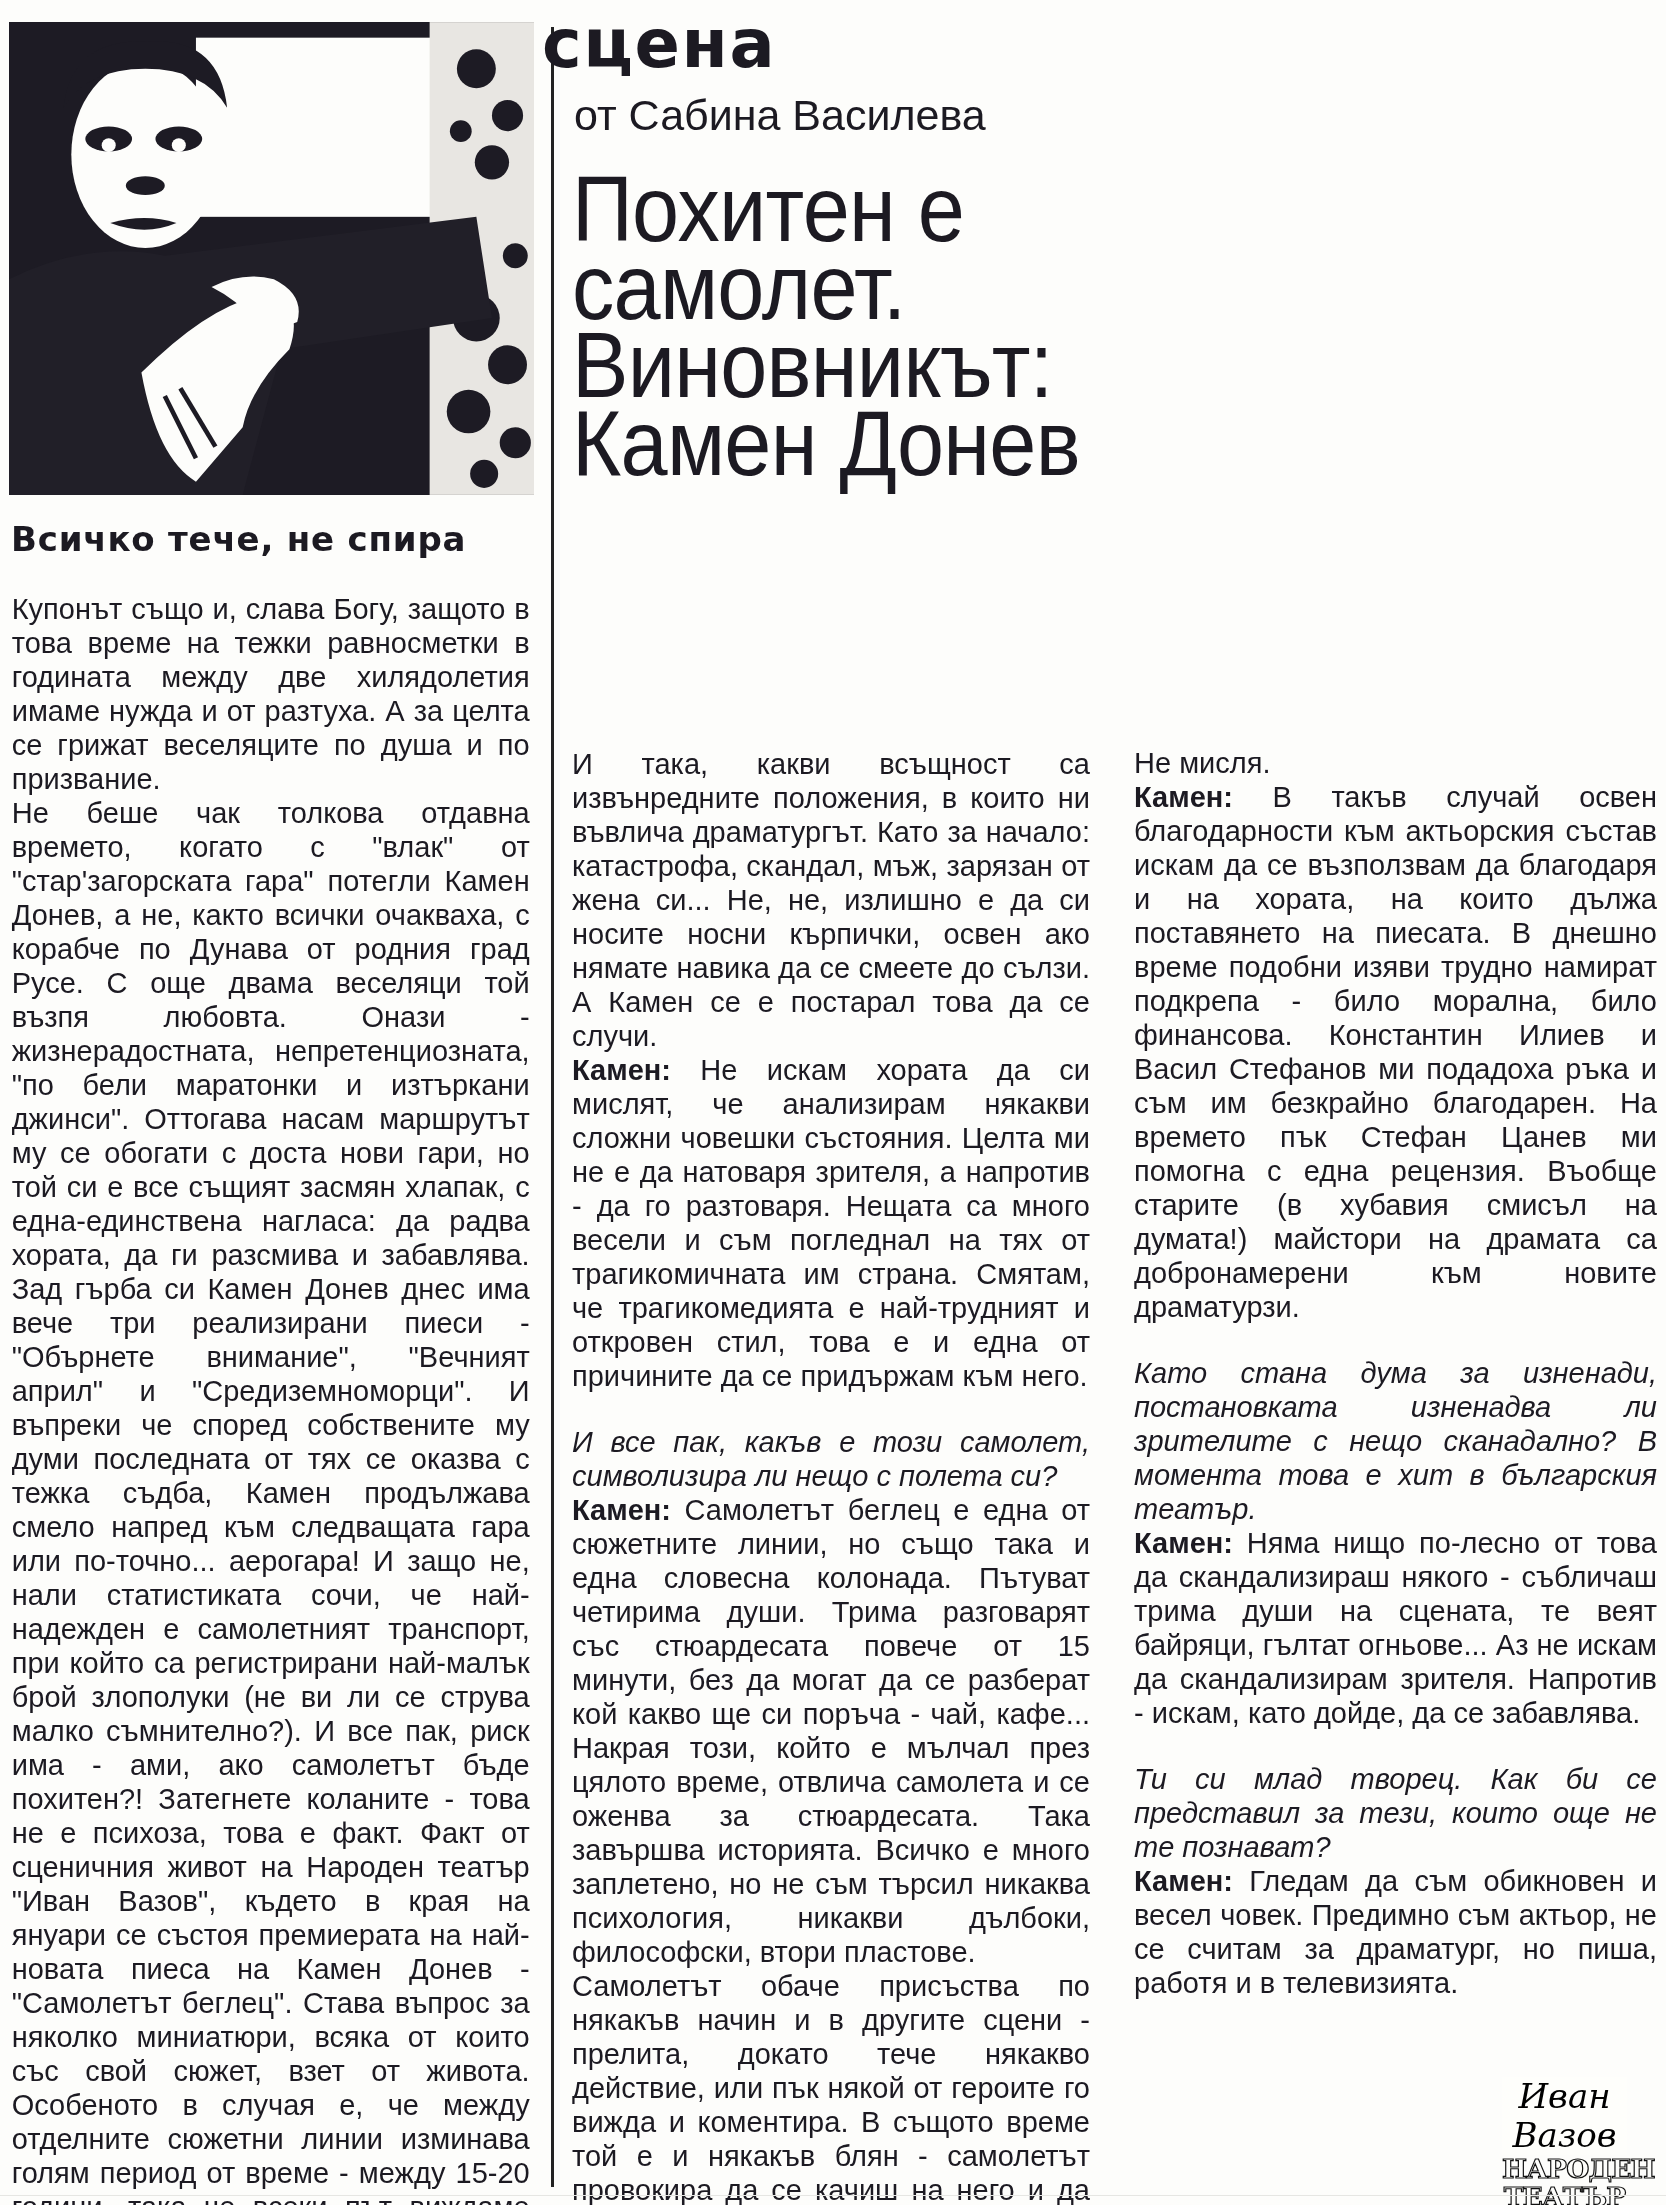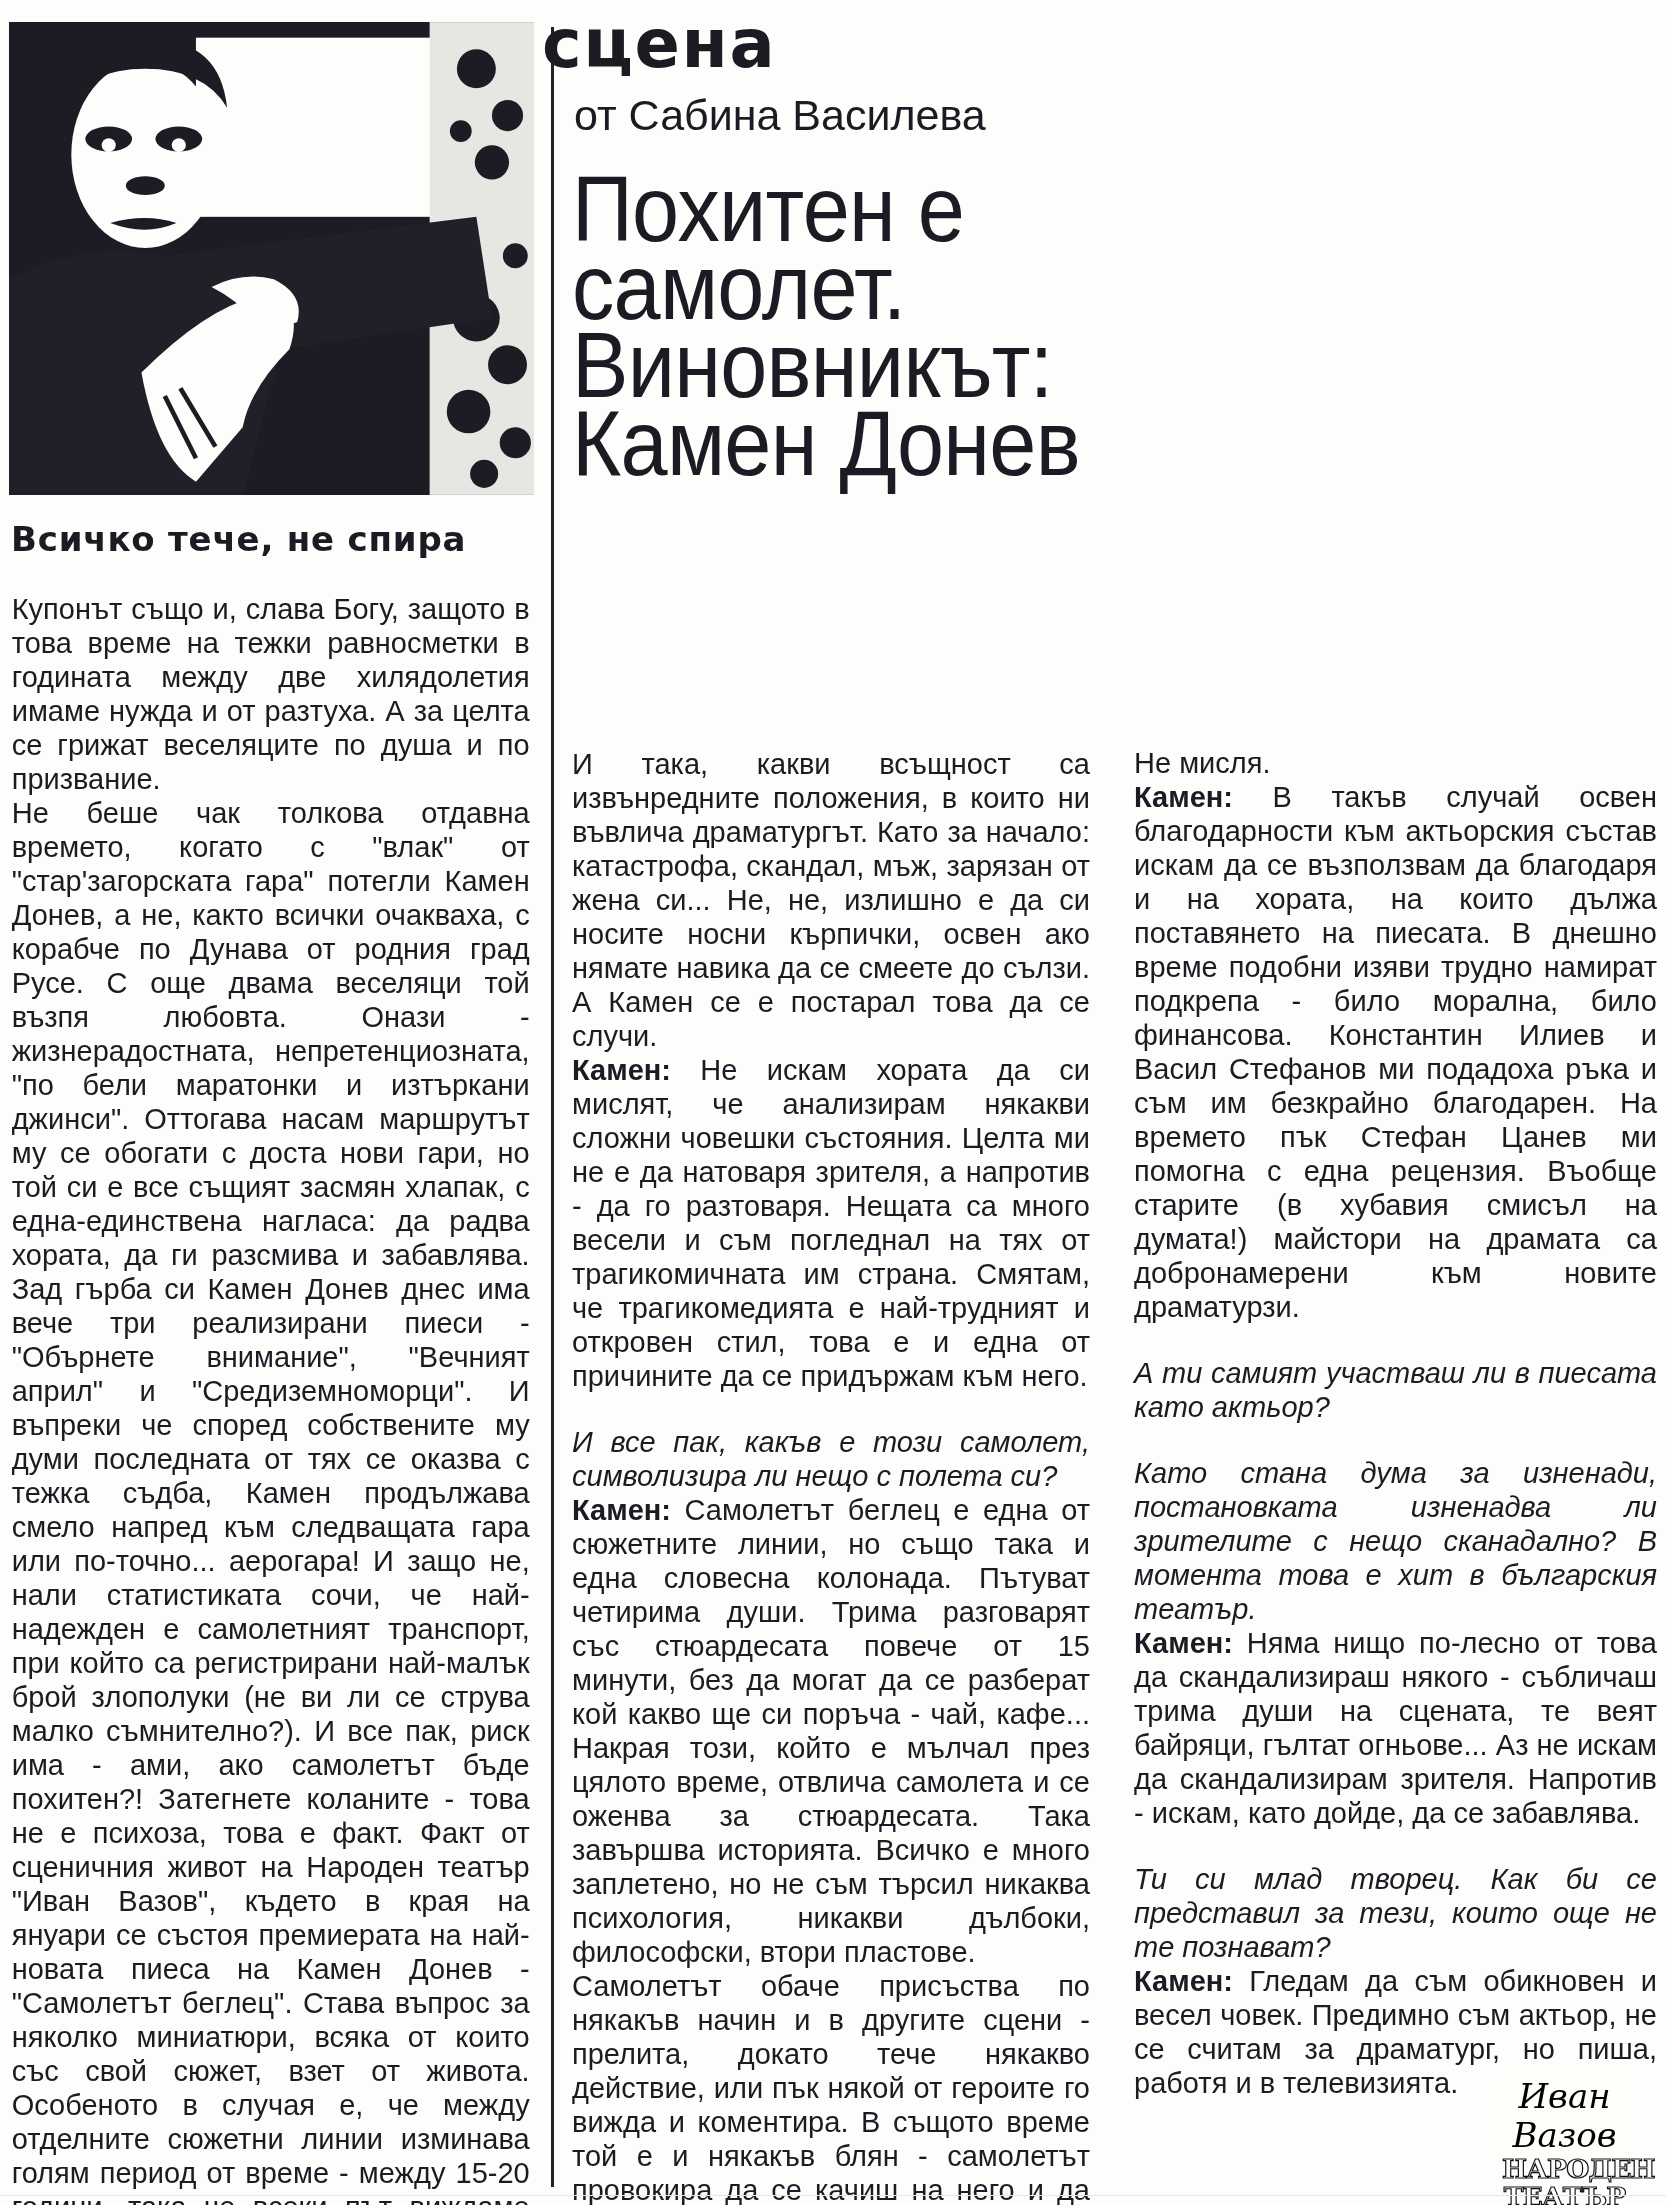--- a/index.html
+++ b/index.html
@@ -127,21 +127,20 @@
   <p><span class="spk">Камен:</span><span> Не искам хората да си мислят, че анализирам някакви сложни човешки състояния. Целта ми не е да натоваря зрителя, а напротив - да го разтоваря. Нещата са много весели и съм погледнал на тях от трагикомичната им страна. Смятам, че трагикомедията е най-трудният и откровен стил, това е и една от причините да се придържам към него.</span></p>
   <p class="q">И все пак, какъв е този самолет, символизира ли нещо с полета си?</p>
   <p><span class="spk">Камен:</span><span> Самолетът беглец е една от сюжетните линии, но също така и една словесна колонада. Пътуват четирима души. Трима разговарят със стюардесата повече от 15 минути, без да могат да се разберат кой какво ще си поръча - чай, кафе... Накрая този, който е мълчал през цялото време, отвлича самолета и се оженва за стюардесата. Така завършва историята. Всичко е много заплетено, но не съм търсил никаква психология, никакви дълбоки, философски, втори пластове.</span></p>
   <p>Самолетът обаче присъства по някакъв начин и в другите сцени - прелита, докато тече някакво действие, или пък някой от героите го вижда и коментира. В същото време той е и някакъв блян - самолетът провокира да се качиш на него и да напуснеш мястото, където си живял. Той е символ на порива да видиш нещо ново, да откриеш непознати светове.</p>
 
 </div>
 
 <div class="abs col right-col">
   <p>Не мисля.</p>
   <p><span class="spk">Камен:</span><span> В такъв случай освен благодарности към актьорския състав искам да се възползвам да благодаря и на хората, на които дължа поставянето на пиесата. В днешно време подобни изяви трудно намират подкрепа - било морална, било финансова. Константин Илиев и Васил Стефанов ми подадоха ръка и съм им безкрайно благодарен. На времето пък Стефан Цанев ми помогна с една рецензия. Въобще старите (в хубавия смисъл на думата!) майстори на драмата са добронамерени към новите драматурзи.</span></p>
-  <p class="q">А ти самият участваш ли в пиесата като актьор?</p>
   <p class="q">Като стана дума за изненади, постановката изненадва ли зрителите с нещо сканадално? В момента това е хит в българския театър.</p>
   <p><span class="spk">Камен:</span><span> Няма нищо по-лесно от това да скандализираш някого - събличаш трима души на сцената, те веят байряци, гълтат огньове... Аз не искам да скандализирам зрителя. Напротив - искам, като дойде, да се забавлява.</span></p>
   <p class="q">Ти си млад творец. Как би се представил за тези, които още не те познават?</p>
   <p><span class="spk">Камен:</span><span> Гледам да съм обикновен и весел човек. Предимно съм актьор, не се считам за драматург, но пиша, работя и в телевизията.</span></p>
 
 </div>
 
 <div class="abs stamp">
   <div class="sig">Иван Вазов</div>
   <div class="word">НАРОДЕН</div>

